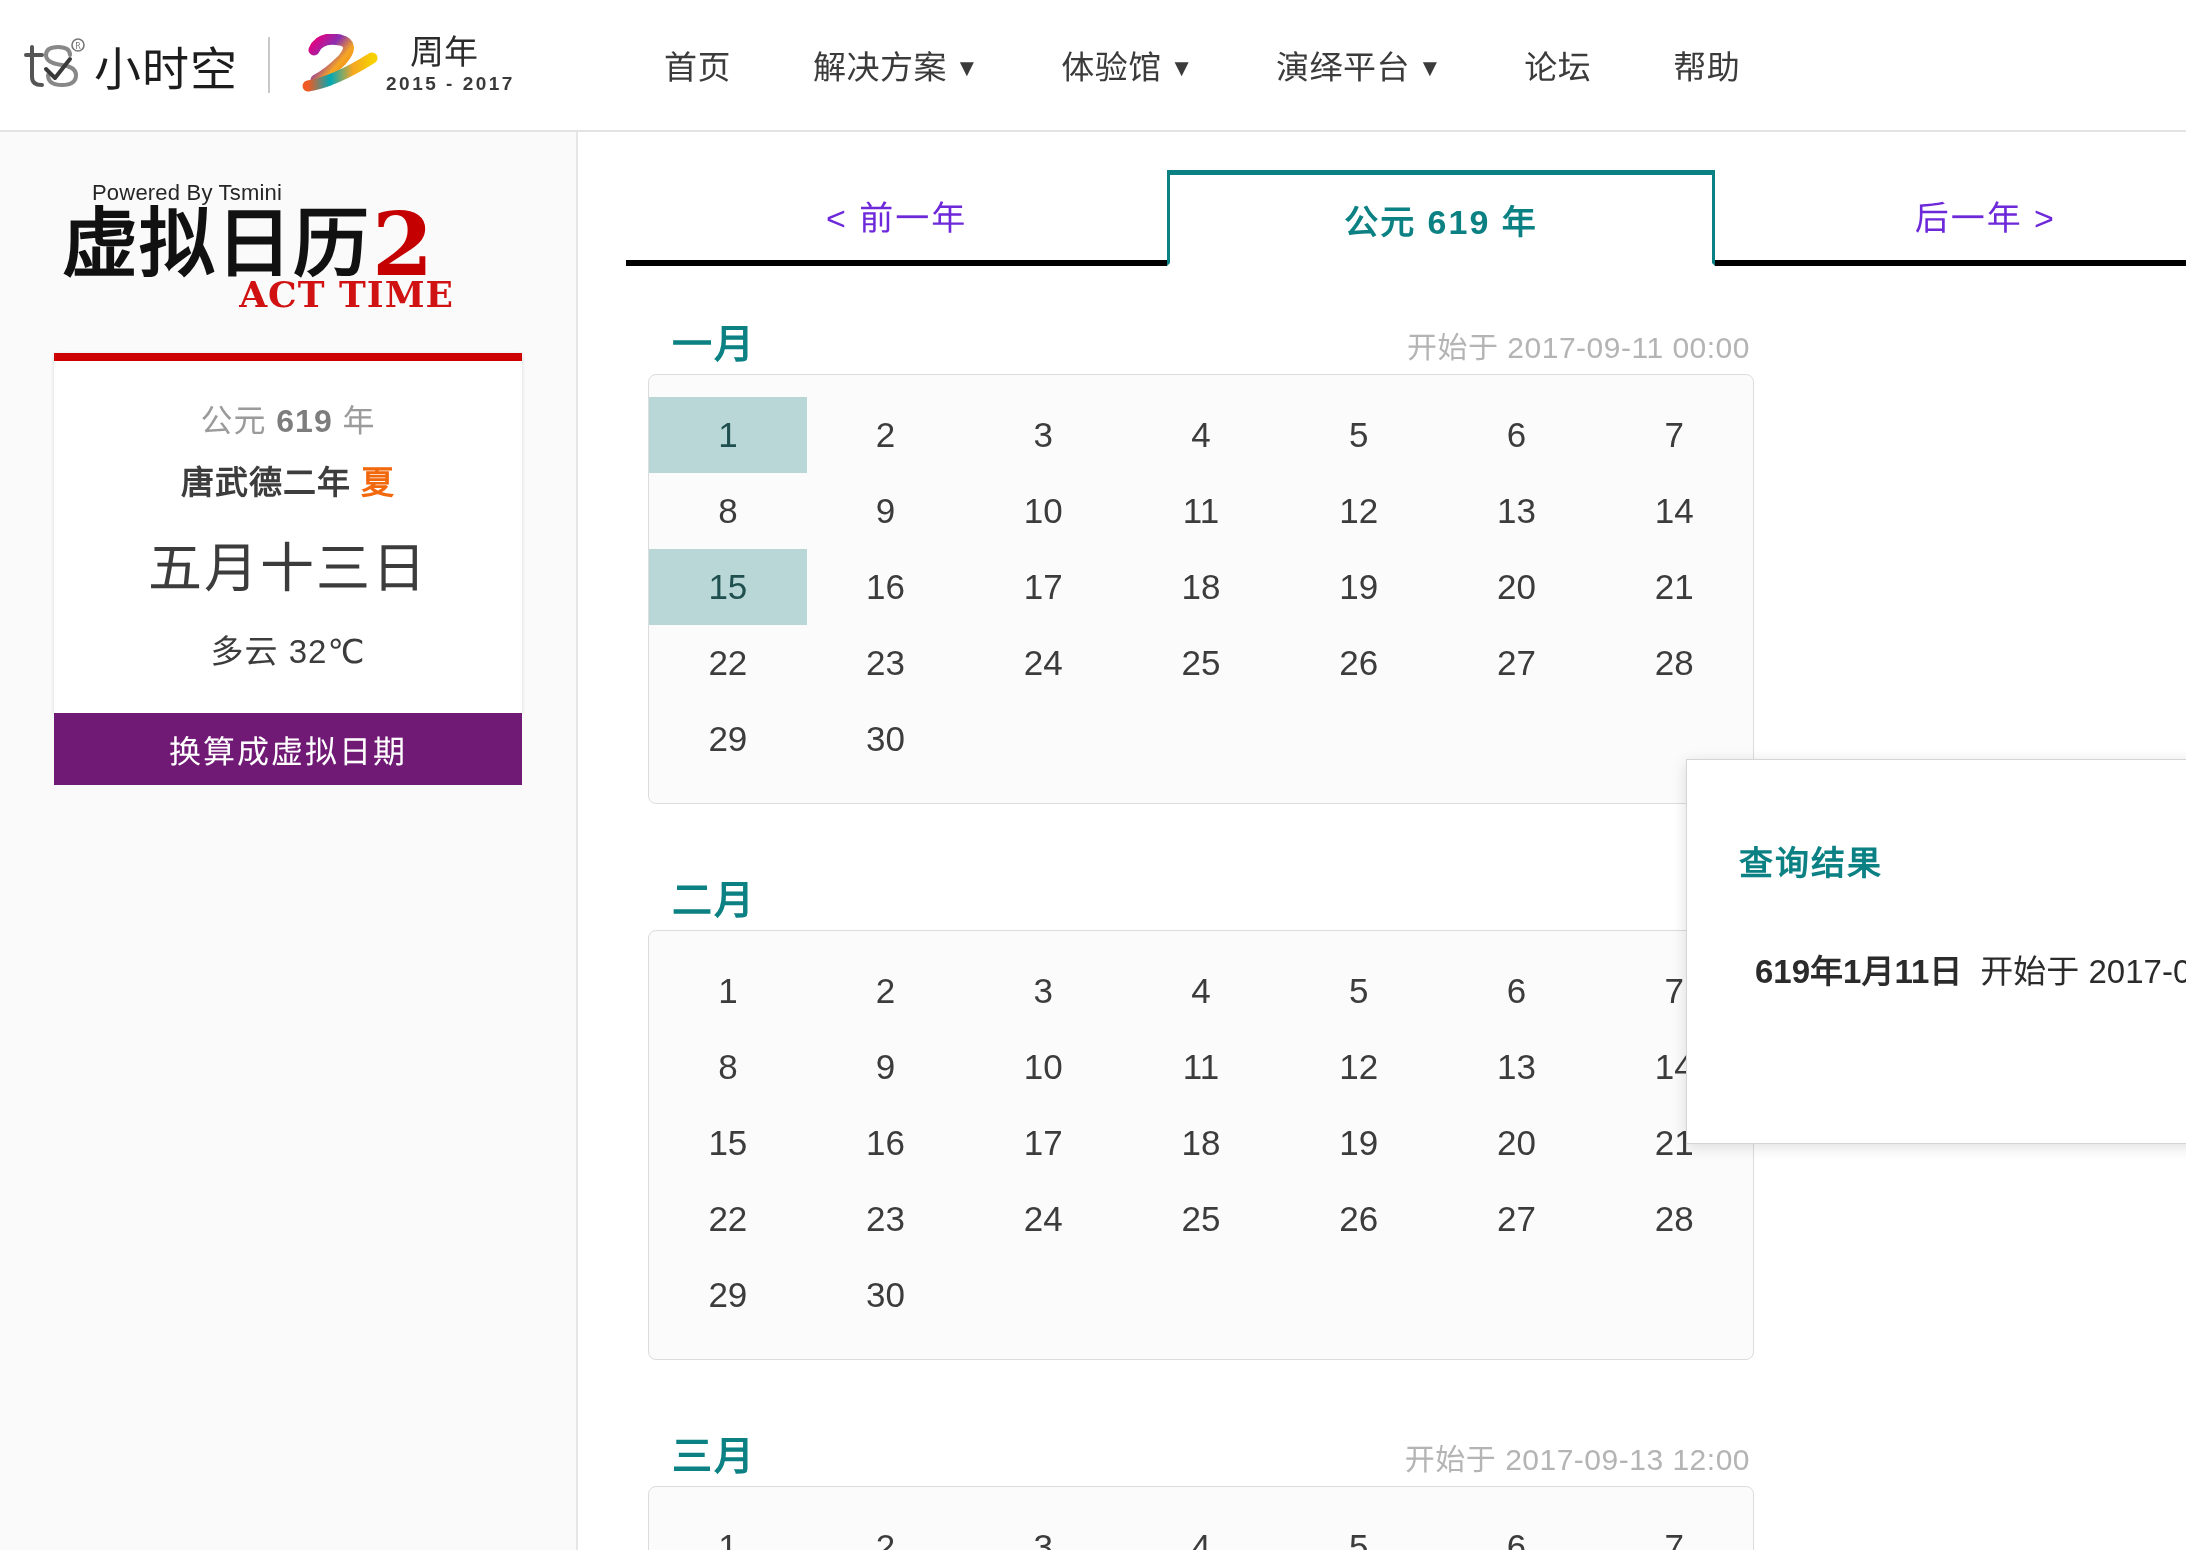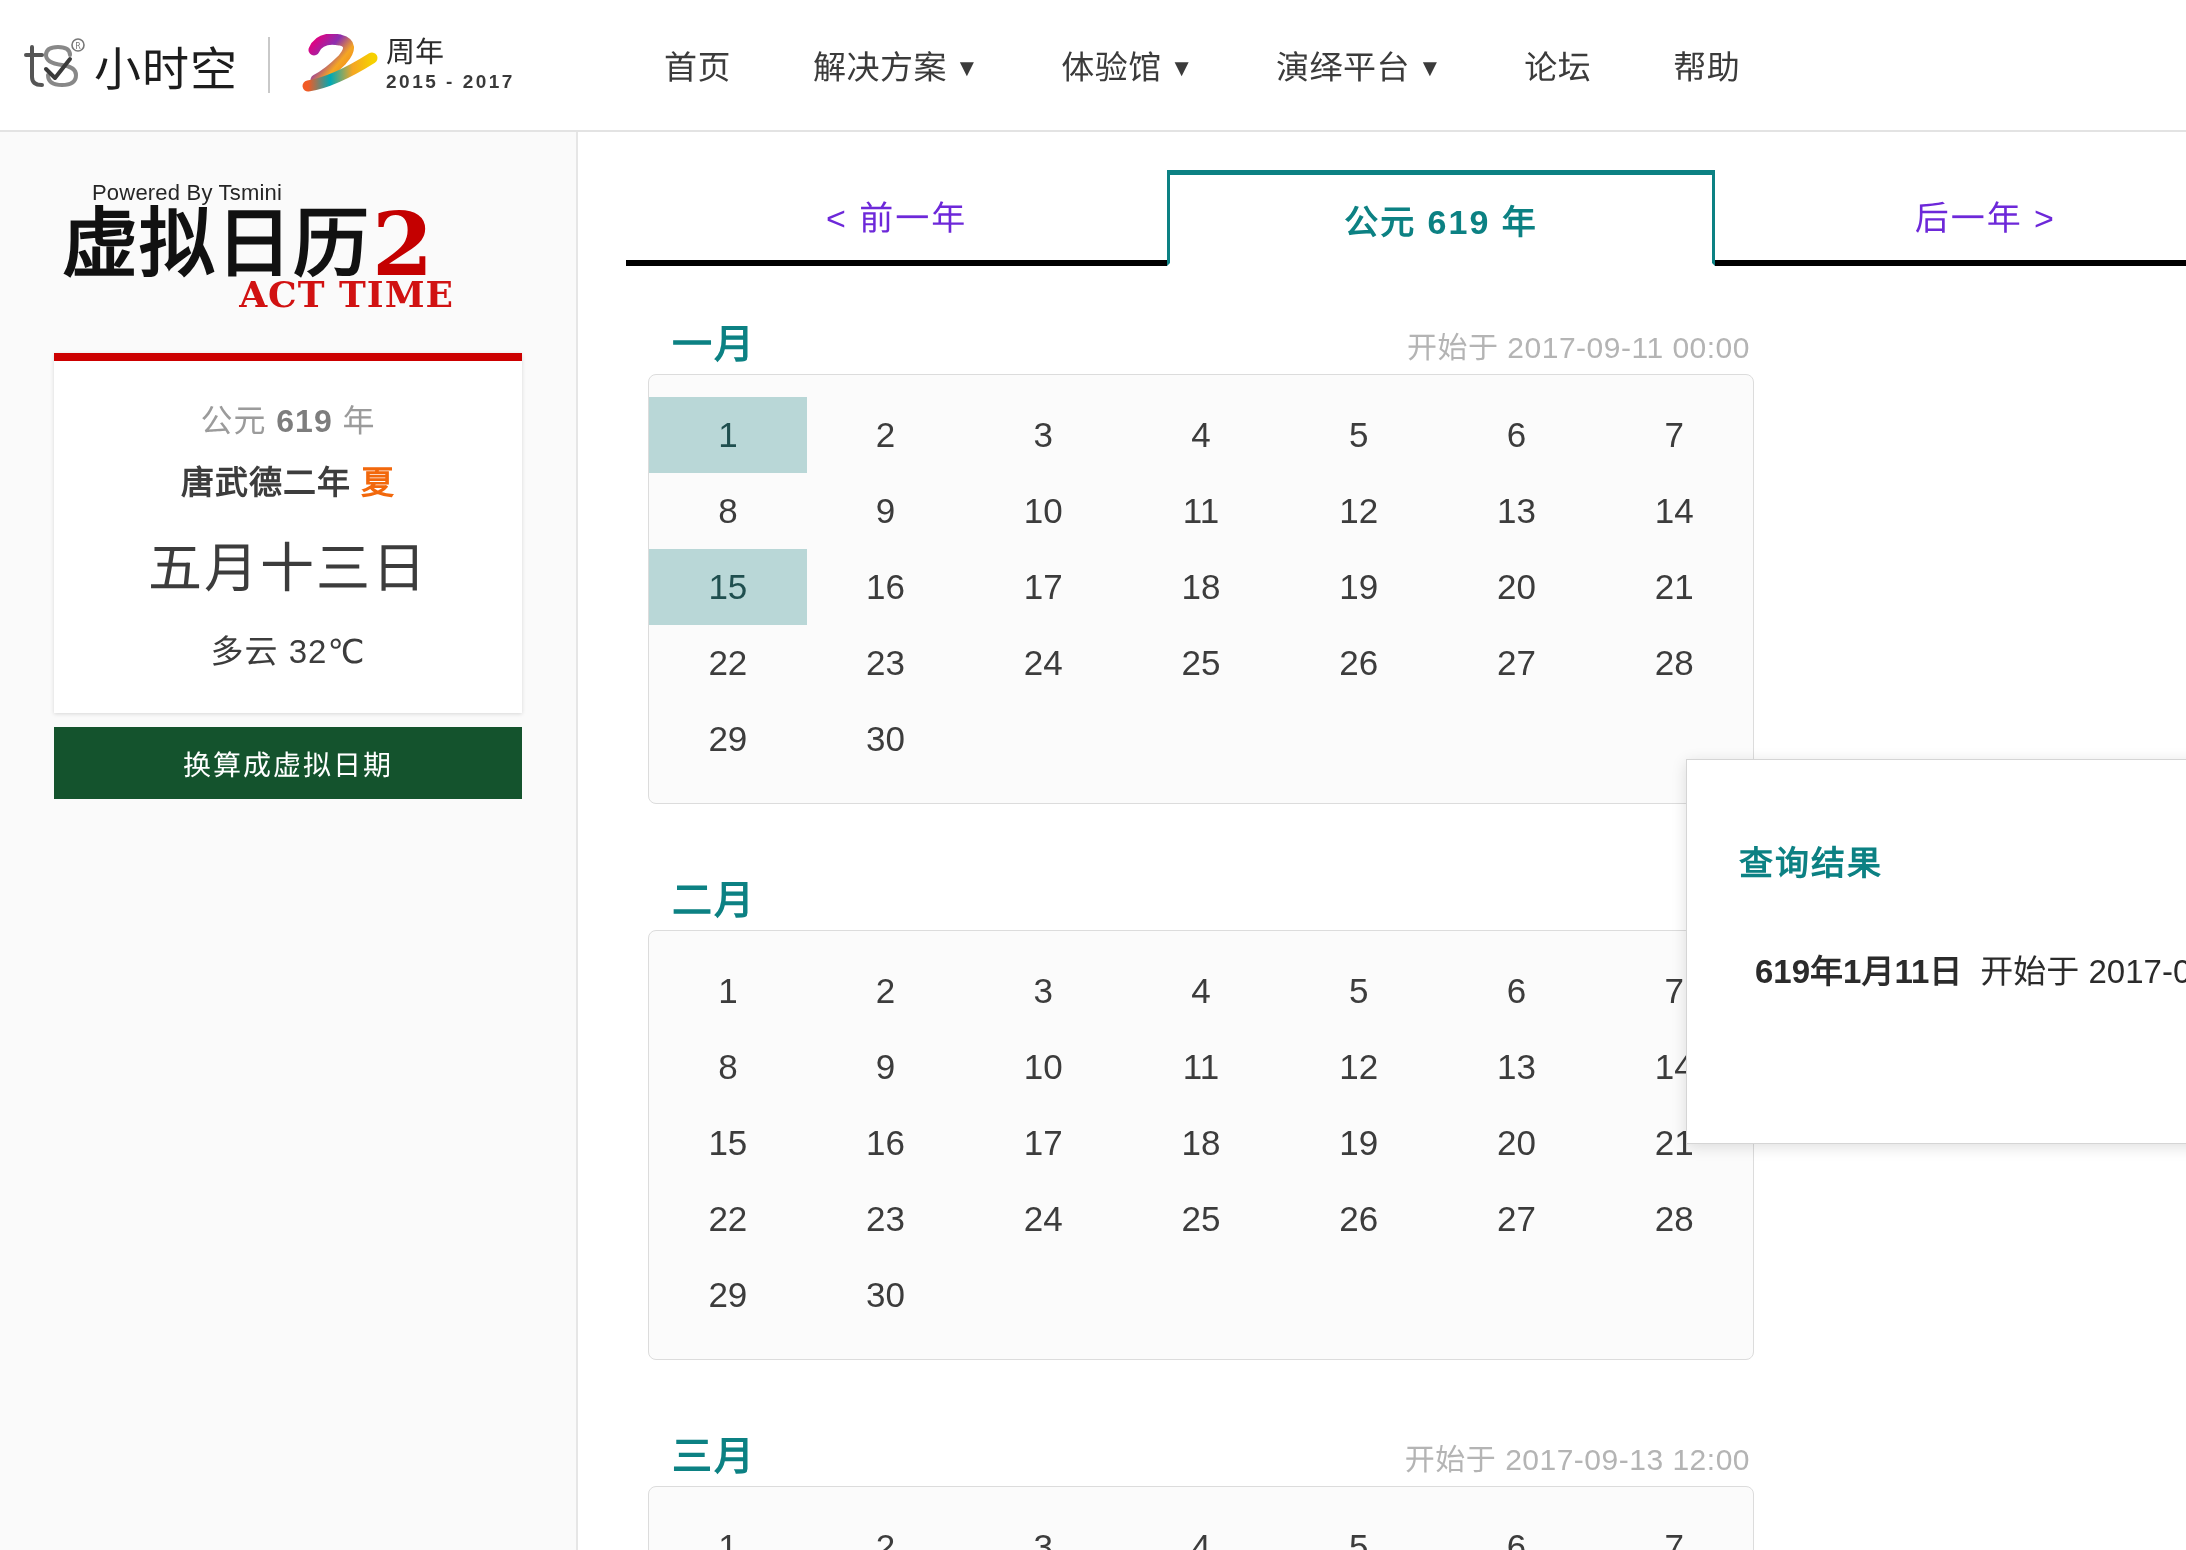--- a/index.html
+++ b/index.html
@@ -38,21 +38,21 @@
     white-space: nowrap;
   }
   .brand-sep {
     width: 2px; height: 56px;
     background: #c9c9c9;
     margin: 0 30px;
   }
   .anniv { display: flex; align-items: center; }
   .anniv-swoosh { width: 84px; height: 62px; flex: 0 0 auto; }
   .anniv-text { margin-left: 2px; display: flex; flex-direction: column; align-items: flex-start;}
-  .anniv-zh { font-size: 29px; color: #2b2b2b; line-height: 1.05; white-space: nowrap; font-weight: 400;}
+  .anniv-zh { font-size: 34px; color: #2b2b2b; line-height: 1.05; white-space: nowrap; font-weight: 400; margin-left: 24px;}
   .anniv-years { font-size: 19px; color: #3a3a3a; letter-spacing: 2.5px; font-weight: 700; margin-top: 3px;}
 
   .navlinks {
     display: flex; align-items: center;
     margin-left: 108px;
     height: 100%;
   }
   .navlink {
     font-size: 33px;
     color: #3b3b3b;
@@ -146,25 +146,24 @@
     margin-top: 36px;
     height: 62px;
     background: #eeeeee;
     border: 1px solid #d0d0d0;
     display: flex; align-items: center; justify-content: center;
     font-size: 31px; color: #3a3a3a;
     letter-spacing: 0.5px;
     cursor: text;
   }
   .convert-btn {
-    margin-top: 14px;
     height: 72px;
-    background: #14532d;
+    background: #701a75;
     display: flex; align-items: center; justify-content: center;
-    color: #ffffff; font-size: 28px; letter-spacing: 2px;
+    color: #ffffff; font-size: 32px; letter-spacing: 2px;
     cursor: pointer;
   }
 
   
   .tabs {
     position: absolute;
     left: 48px; top: 38px;
     width: 1630px; height: 96px;
     display: flex; align-items: stretch;
   }

